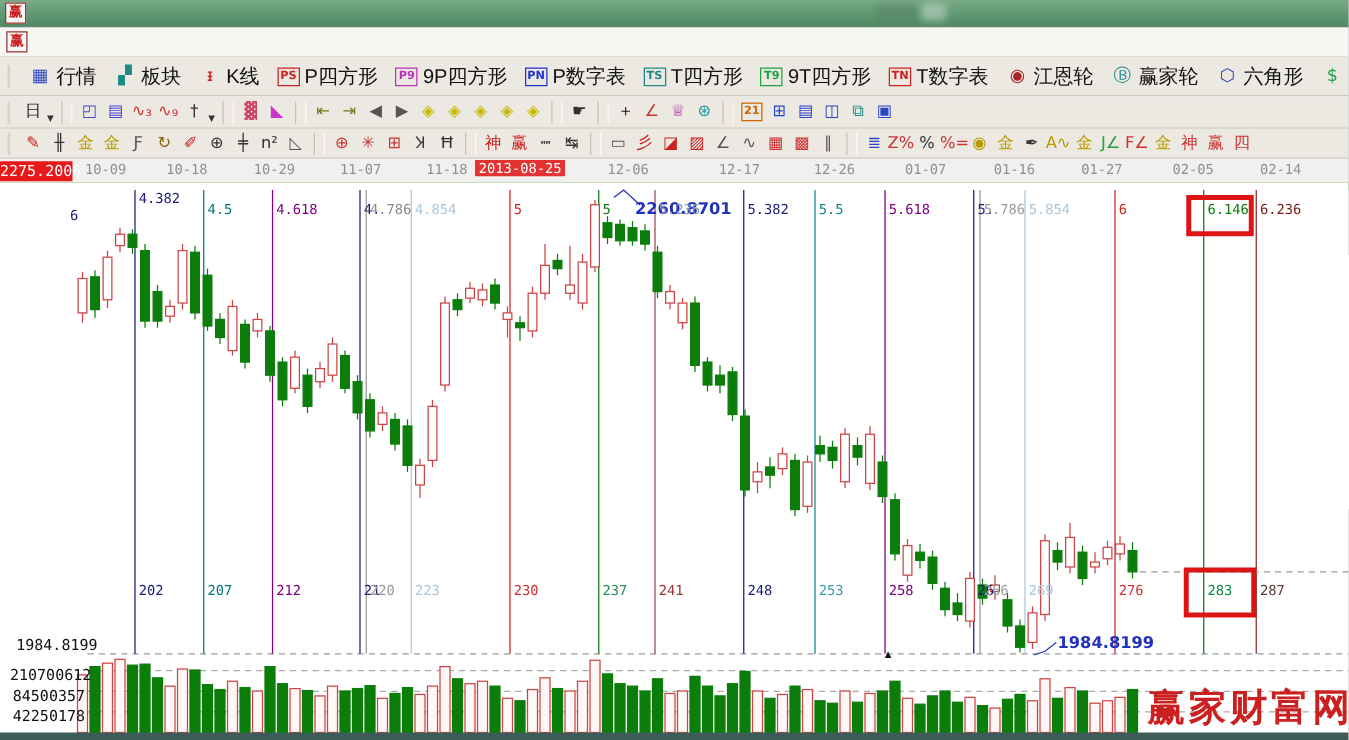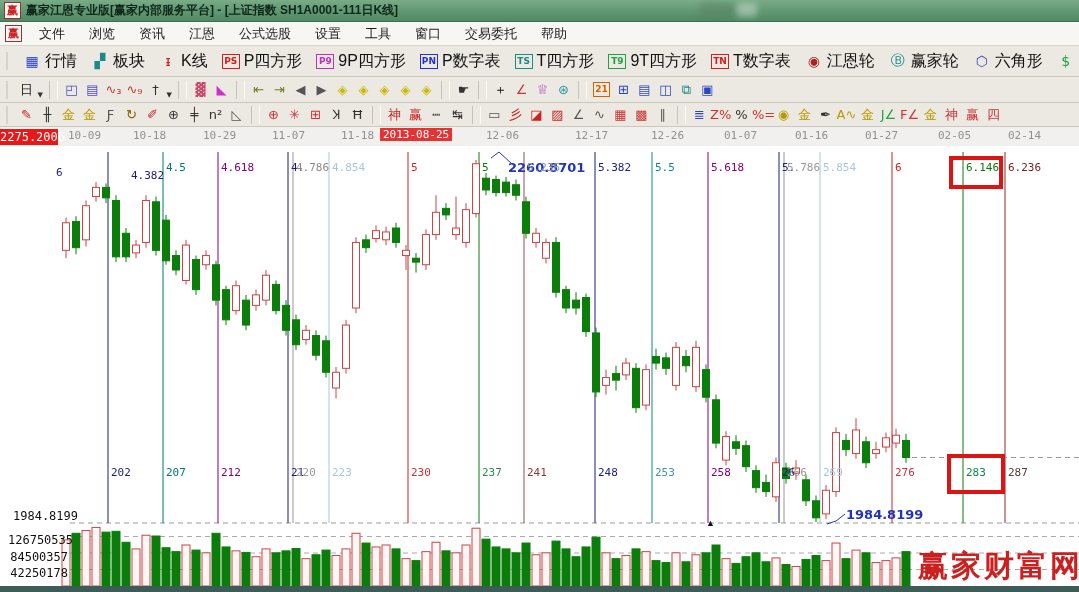--- a/index.html
+++ b/index.html
@@ -58,39 +58,26 @@
              font-family:"Liberation Serif","DejaVu Serif",serif;letter-spacing:3px;white-space:nowrap;}
   #bottom-strip{position:absolute;left:0;top:586px;width:1079px;height:6px;background:#3d5c58;}
 </style>
 </head>
 <body>
 
 <div id="screen">
 
   <div id="titlebar">
     <span class="app-ico">赢</span>
-    <span id="title-text">赢家江恩专业版[赢家内部服务平台] - [上证指数  SH1A0001-111日K线]</span>
     <div class="tb-blur b2"></div>
     <div class="tb-blur b1"></div>
   </div>
 
   <div id="menubar">
     <span class="app-ico">赢</span>
-    <div id="menu-items" style="display:flex;">
-        <span class="menu-item">文件</span>
-        <span class="menu-item">浏览</span>
-        <span class="menu-item">资讯</span>
-        <span class="menu-item">江恩</span>
-        <span class="menu-item">公式选股</span>
-        <span class="menu-item">设置</span>
-        <span class="menu-item">工具</span>
-        <span class="menu-item">窗口</span>
-        <span class="menu-item">交易委托</span>
-        <span class="menu-item">帮助</span>
-      </div>
   </div>
 
   <div id="toolbar1" class="tbar">
       <div class="grip"></div>
       <div class="t1">
         <span class="t1i" style="color: rgb(42, 70, 200);">▦</span>
         <span class="t1l">行情</span>
       </div>
       <div class="t1">
         <span class="t1i" style="color: rgb(29, 138, 138);">▞</span>
@@ -530,21 +517,21 @@
       <polyline points="491,158 499,152 512,164" fill="none" stroke="#2233bb"></polyline>
       <polyline points="827,524 836,521 845,514" fill="none" stroke="#2233bb"></polyline>
     </svg>
 
   <div id="left-tag">2275.2006</div>
   <div id="clipped-label" class="lbl">6</div>
   <div id="floor-label">1984.8199</div>
   <div id="high-ann">2260.8701</div>
   <div id="low-ann">1984.8199</div>
   <div id="labels-layer">
-      <div class="lbl" style="left: 111px; top: 169px; color: rgb(28, 28, 122); margin-left: 20px;">4.382</div>
+      <div class="lbl" style="left: 111px; top: 152px; color: rgb(28, 28, 122);">4.382</div>
       <div class="lbl" style="left: 111px; top: 466px; color: rgb(28, 28, 122);">202</div>
       <div class="lbl" style="left: 166px; top: 161px; color: rgb(0, 120, 120);">4.5</div>
       <div class="lbl" style="left: 166px; top: 466px; color: rgb(0, 120, 120);">207</div>
       <div class="lbl" style="left: 221px; top: 161px; color: rgb(128, 0, 128);">4.618</div>
       <div class="lbl" style="left: 221px; top: 466px; color: rgb(128, 0, 128);">212</div>
       <div class="lbl" style="left: 291px; top: 161px; color: rgb(28, 28, 122);">4.</div>
       <div class="lbl" style="left: 291px; top: 466px; color: rgb(28, 28, 122);">21</div>
       <div class="lbl" style="left: 296px; top: 161px; color: rgb(138, 138, 138);">4.786</div>
       <div class="lbl" style="left: 296px; top: 466px; color: rgb(154, 154, 154);">220</div>
       <div class="lbl" style="left: 332px; top: 161px; color: rgb(169, 198, 220);">4.854</div>
@@ -566,21 +553,21 @@
       <div class="lbl" style="left: 787px; top: 161px; color: rgb(154, 154, 154);">5.786</div>
       <div class="lbl" style="left: 787px; top: 466px; color: rgb(154, 154, 154);">266</div>
       <div class="lbl" style="left: 823px; top: 161px; color: rgb(169, 198, 220);">5.854</div>
       <div class="lbl" style="left: 823px; top: 466px; color: rgb(169, 198, 220);">269</div>
       <div class="lbl" style="left: 895px; top: 161px; color: rgb(204, 34, 34);">6</div>
       <div class="lbl" style="left: 895px; top: 466px; color: rgb(204, 51, 51);">276</div>
       <div class="lbl" style="left: 966px; top: 161px; color: rgb(10, 122, 10);">6.146</div>
       <div class="lbl" style="left: 966px; top: 466px; color: rgb(10, 138, 74);">283</div>
       <div class="lbl" style="left: 1008px; top: 161px; color: rgb(122, 26, 26);">6.236</div>
       <div class="lbl" style="left: 1008px; top: 466px; color: rgb(90, 58, 58);">287</div>
-      <div class="vol-lbl" style="top: 533px;">126750535</div>
+      <div class="vol-lbl" style="top: 533px;">210700612</div>
       <div class="vol-lbl" style="top: 549.5px;">84500357</div>
       <div class="vol-lbl" style="top: 566px;">42250178</div>
       <div class="redbox" style="left: 949px; top: 156px; width: 54px; height: 33px;"></div>
       <div class="redbox" style="left: 947px; top: 454px; width: 58px; height: 40px;"></div>
     </div>
   <div id="tri-marker">▲</div>
   <div id="watermark">赢家财富网</div>
   <div id="bottom-strip"></div>
 
 </div>

